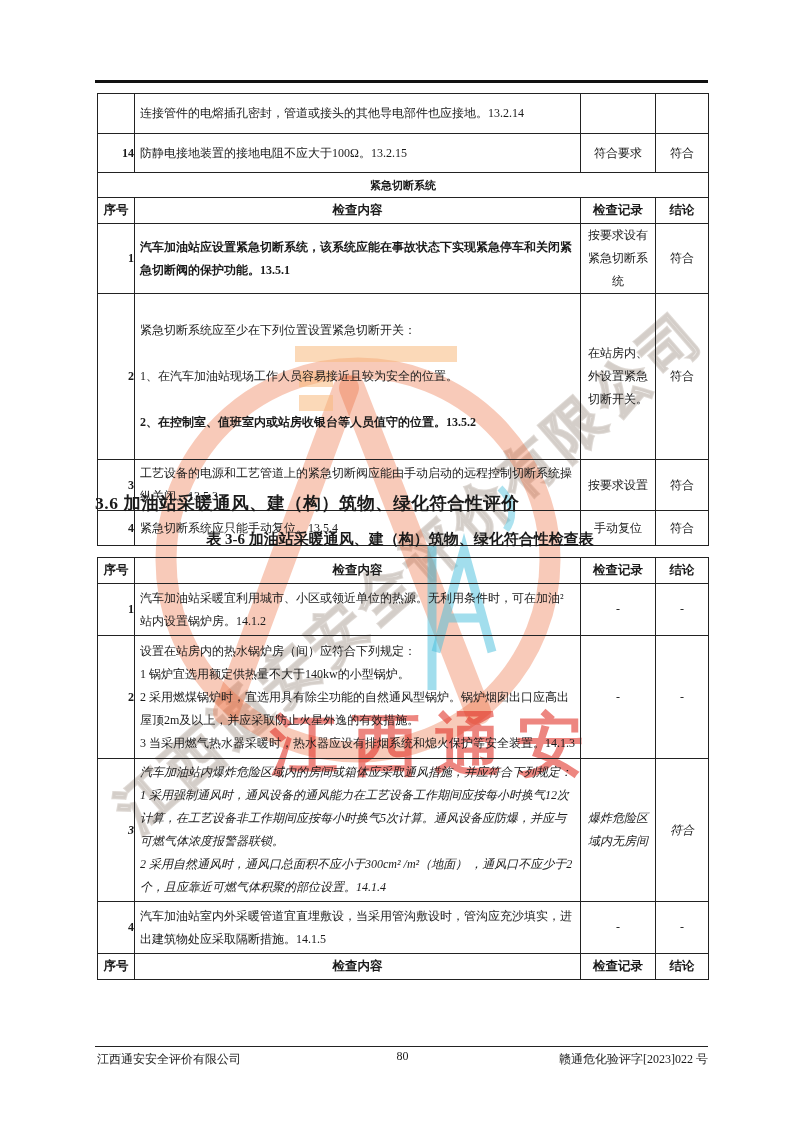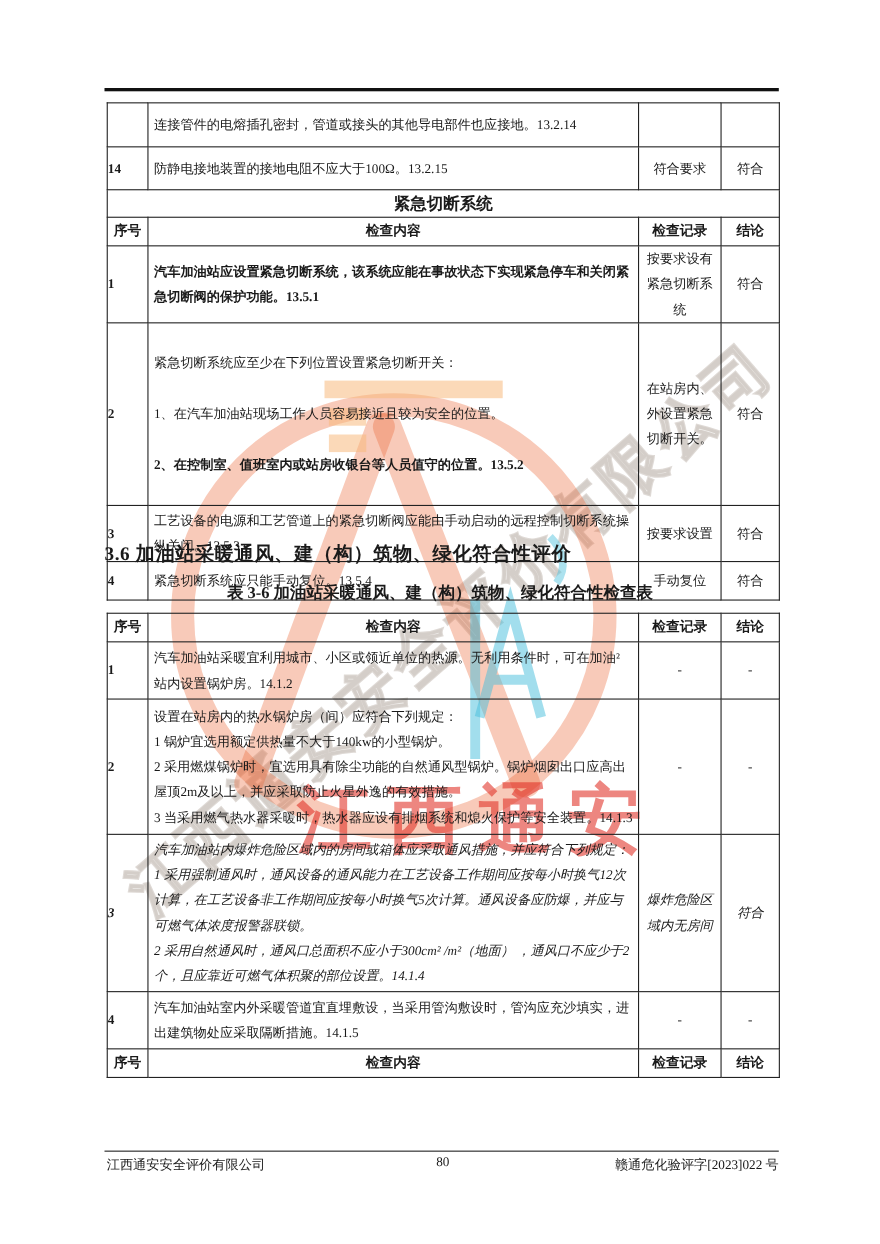--- a/index.html
+++ b/index.html
@@ -50,25 +50,25 @@
     border-collapse:collapse; table-layout:fixed;
     font-size:12px;
   }
   .t1 { top:93px; }
   .t2 { top:557px; }
   .checktab td {
     border:1px solid #222;
     vertical-align:middle;
     background:transparent;
   }
-  td.c-no  { text-align:left; font-weight:700; }
+  td.c-no  { text-align:right; font-weight:700; }
   td.c-content { padding:2px 5px; line-height:23px; white-space:pre-line; }
   td.c-record { text-align:center; padding:0 3px; line-height:23px; }
   td.c-concl  { text-align:center; }
-  tr.band td { text-align:center; font-weight:700; font-size:15px; }
+  tr.band td { text-align:center; font-weight:700; font-size:11px; }
   tr.colhdr td { text-align:center; font-weight:700; font-size:12.5px; }
   .bold { font-weight:700; }
 
   
   .r-carry td { height:40px; }
   .r-14 td { height:39px; }
   .r-15 td { height:53px; }
   .r-band td { height:25px; }
   .r-hdr td { height:26px; }
   .r-e1 td { height:49px; }

